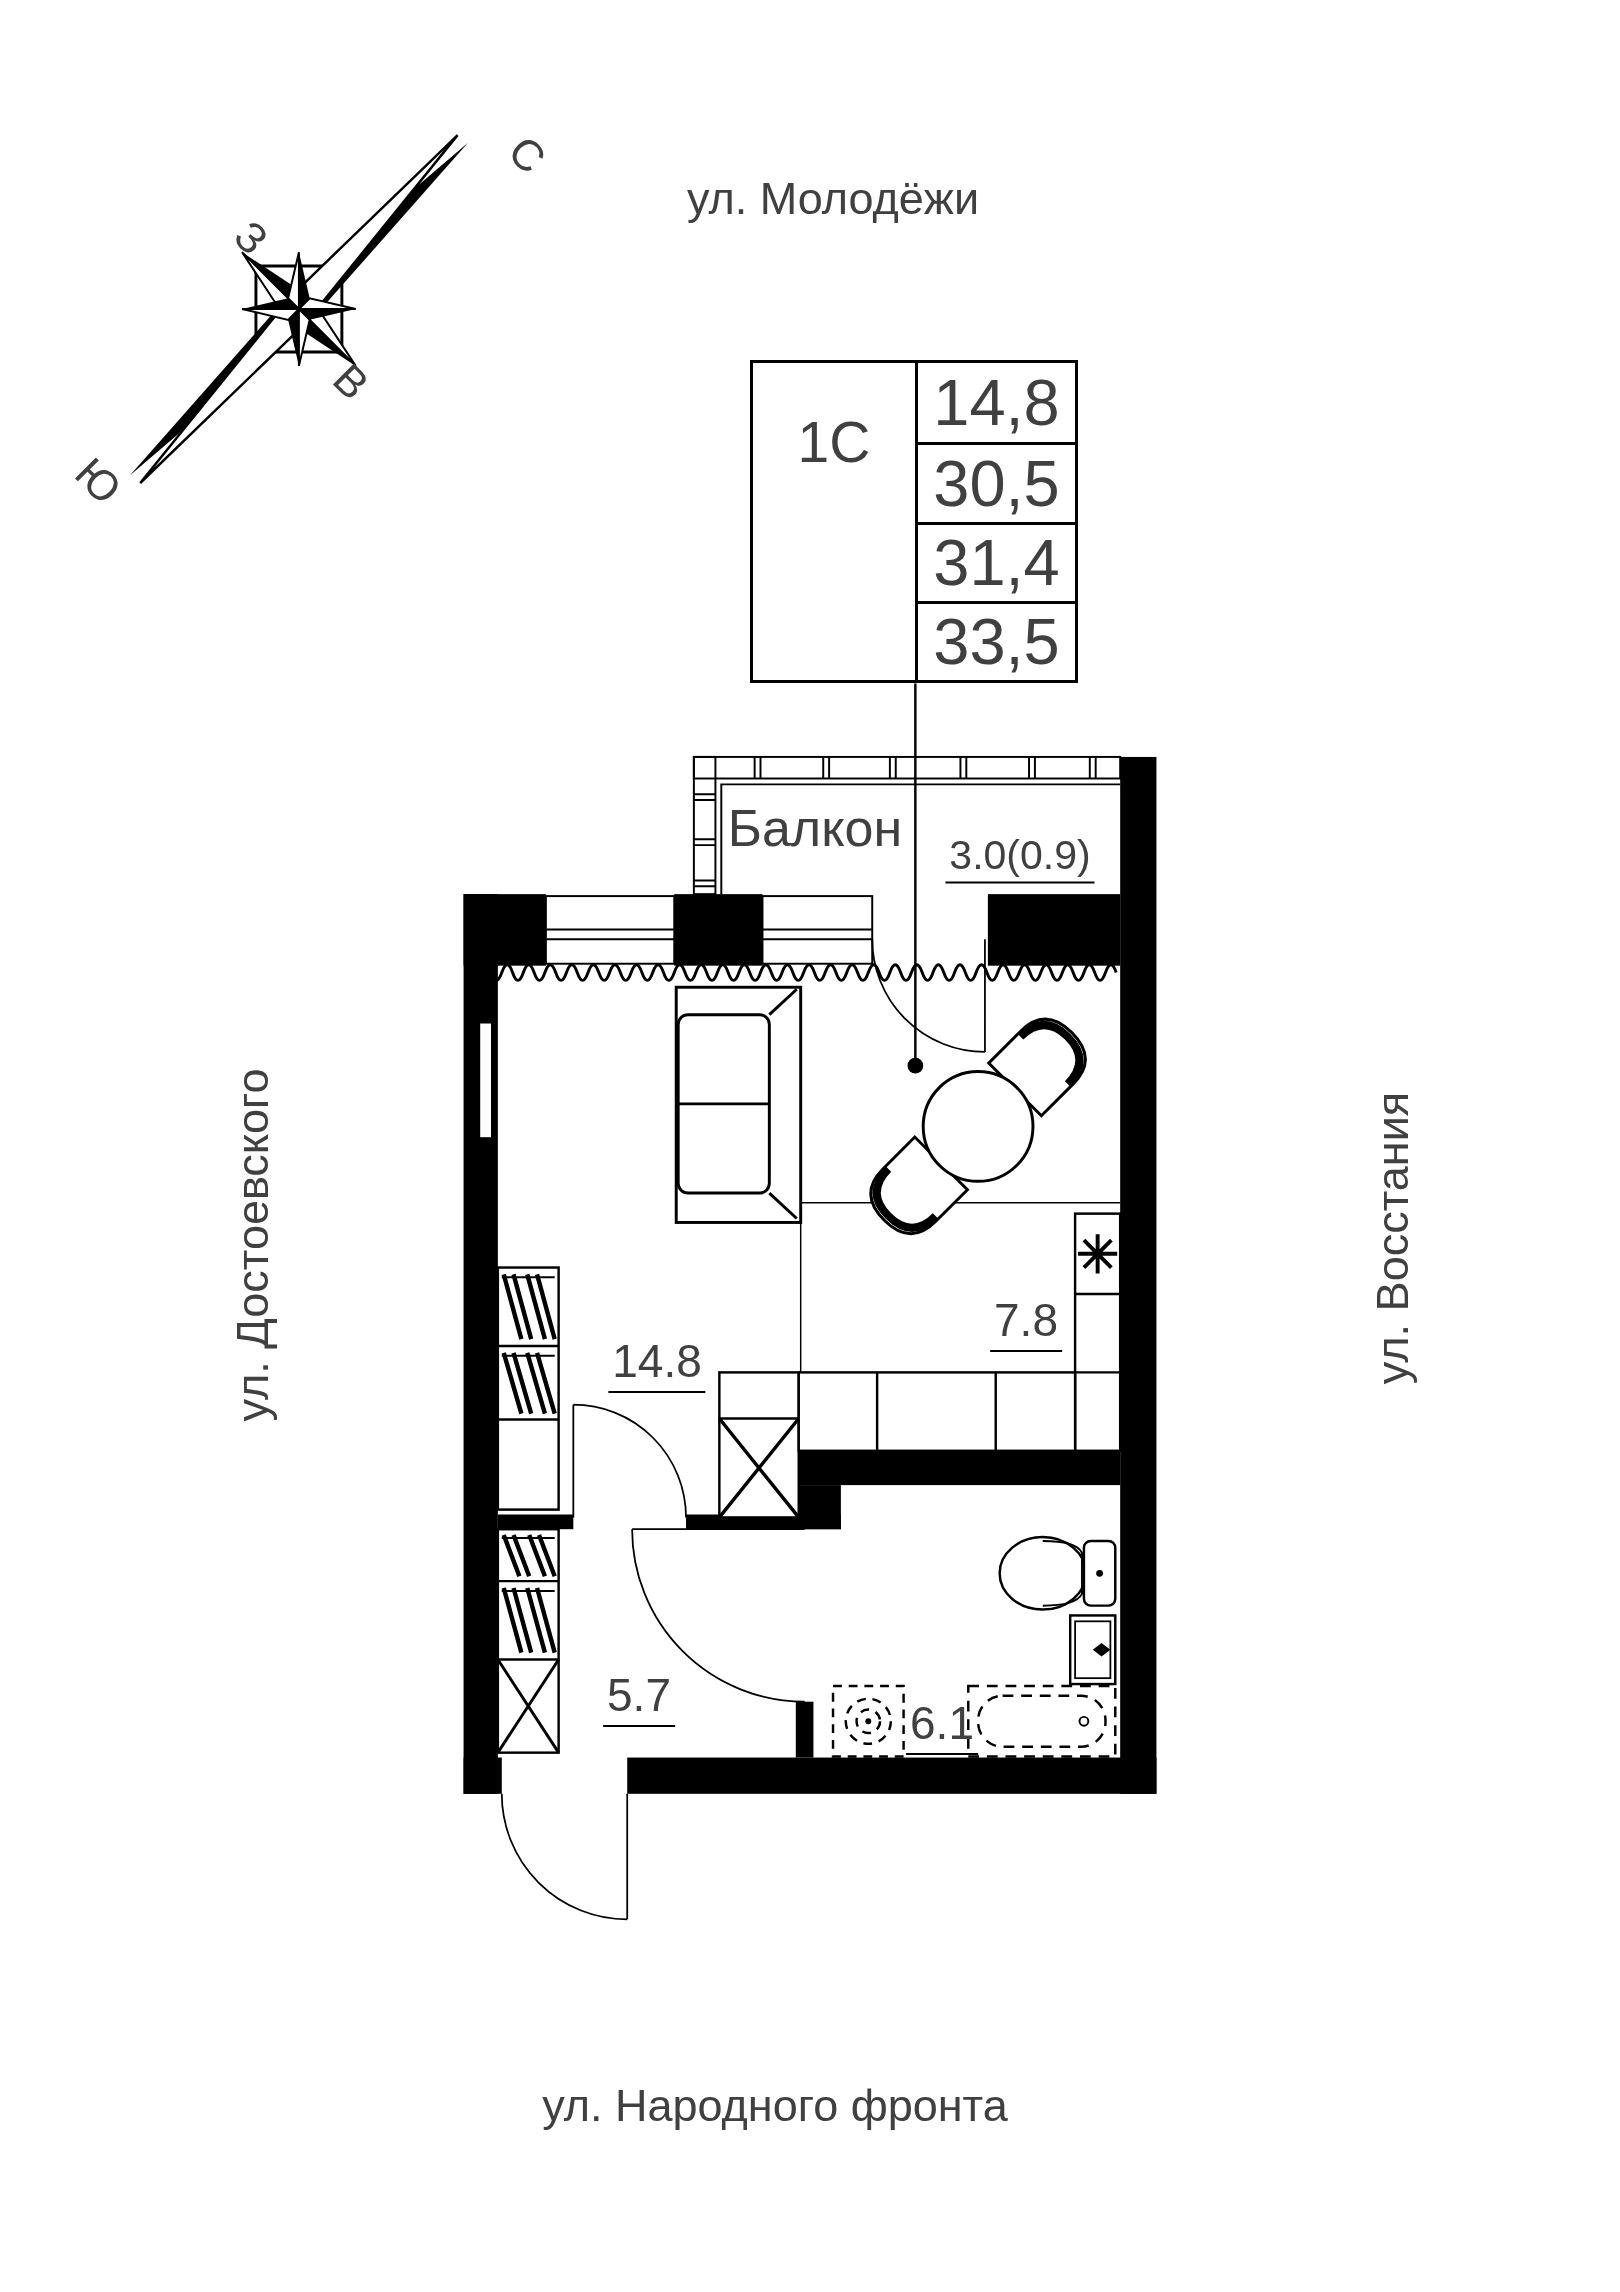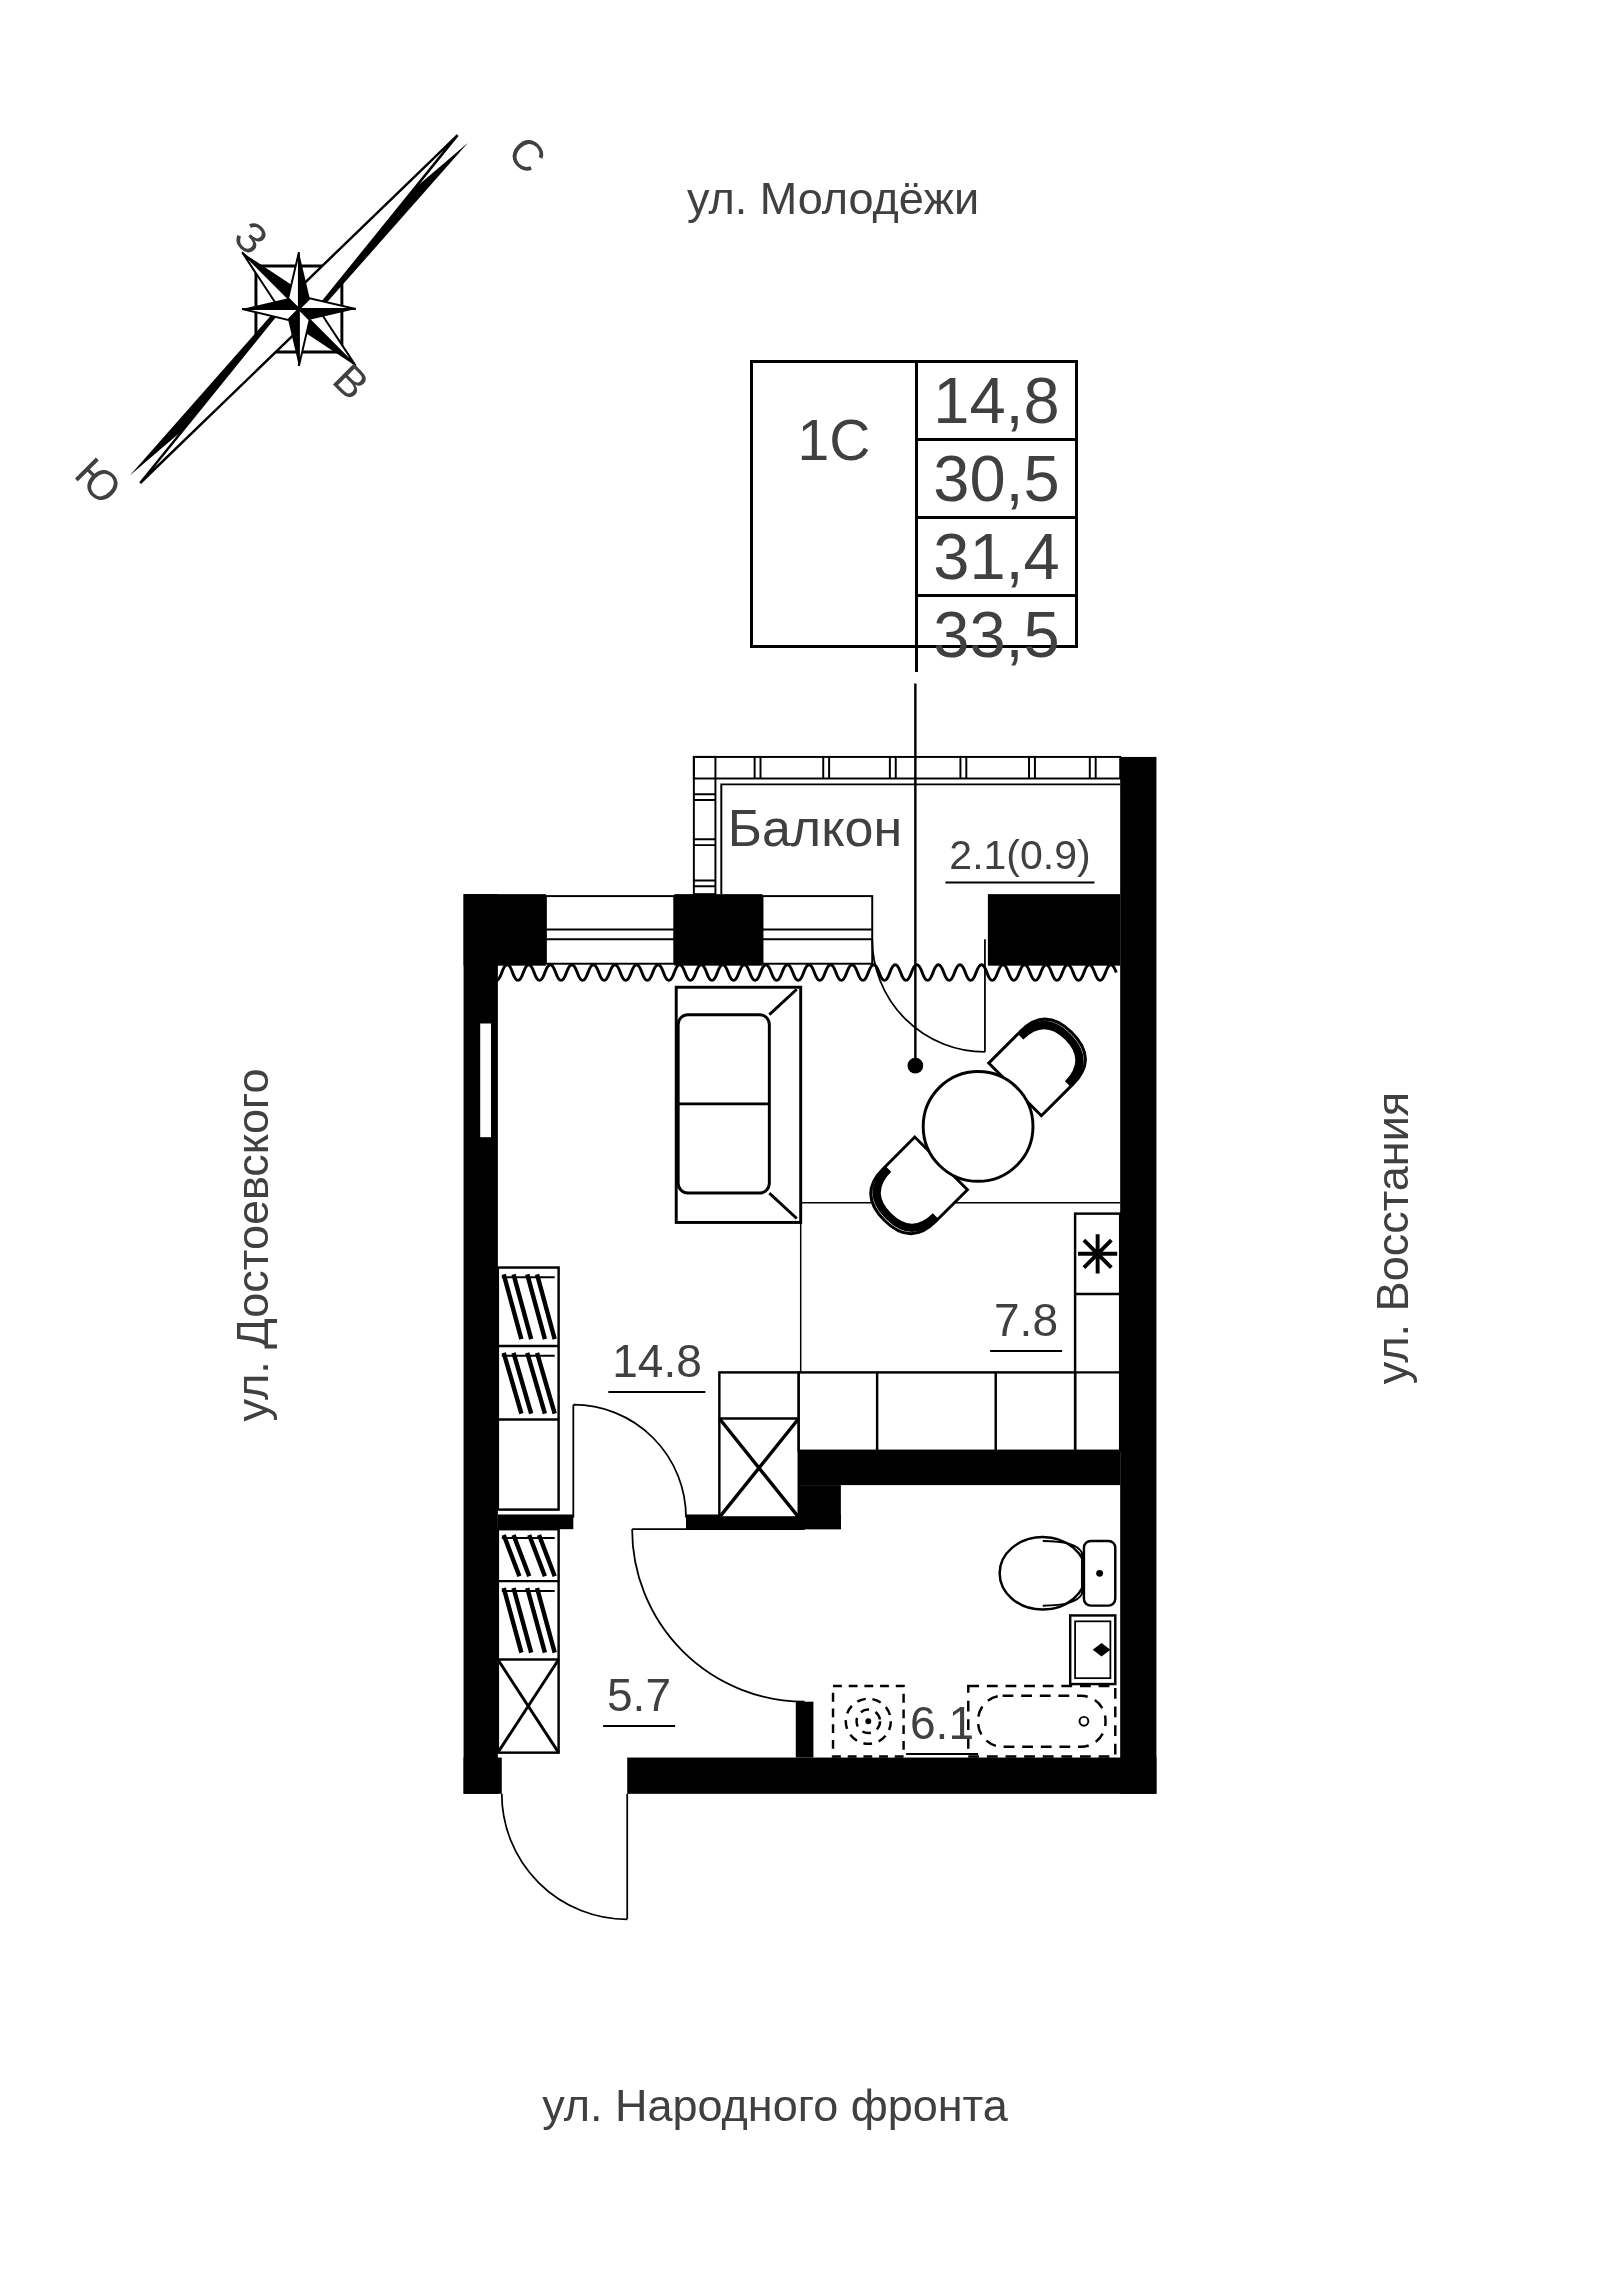--- a/index.html
+++ b/index.html
@@ -6,21 +6,21 @@
   .canvas{position:relative;width:1620px;height:2293px;background:#fff;overflow:hidden;
           font-family:"Liberation Sans",sans-serif;color:#404040}
   .plan-svg{position:absolute;left:0;top:0}
   .lbl{position:absolute;font-size:45px;white-space:nowrap;transform:translate(-50%,-50%)}
   .lbl.rot90{transform:translate(-50%,-50%) rotate(-90deg)}
   .lbl.rot45{transform:translate(-50%,-50%) rotate(45deg);font-size:43px}
   .room-lbl{position:absolute;font-size:46px;white-space:nowrap;transform:translate(-50%,-50%)}
   .area{border-bottom:2.9px solid #000;padding:0 3.9px 3.9px}
   .balc-name{position:absolute;font-size:52px;transform:translate(-50%,-50%)}
   .balc-area{position:absolute;font-size:41px;transform:translate(-50%,-50%)}
-  .unit-table{position:absolute;left:750px;top:360px;width:328px;height:288px;
+  .unit-table{position:absolute;left:750px;top:360px;width:328px;height:323px;
               border:3.9px solid #000;display:grid;grid-template-columns:162px 1fr;
               grid-template-rows:repeat(4,1fr);box-sizing:border-box;background:#fff}
   .ut-cell{display:flex;align-items:center;justify-content:center;font-size:57px;
            border-left:3.9px solid #000;border-top:3.9px solid #000}
   .ut-left{border-left:none;grid-column:1}
   .ut-t{grid-row:1/3;border-top:none}
   .ut-n{grid-row:3/5}
   .ut-v{grid-column:2;font-size:65px}
   .ut-v1{border-top:none}
 </style>
@@ -215,21 +215,21 @@
   <div class="unit-table">
     <div class="ut-cell ut-left ut-t">1С</div>
     <div class="ut-cell ut-v ut-v1">14,8</div>
     <div class="ut-cell ut-v">30,5</div>
     <div class="ut-cell ut-v">31,4</div>
     <div class="ut-cell ut-v">33,5</div>
   </div>
 
   <div class="balc-name" style="left:815px;top:828px">Балкон</div>
   <div class="balc-area" style="left:1020px;top:855px">
-    <span class="area">2.1(0.9)</span>
+    <span class="area">3.0(0.9)</span>
   </div>
 
   <div class="room-lbl" style="left:657px;top:1361px">
     <span class="area">14.8</span>
   </div>
   <div class="room-lbl" style="left:1026px;top:1320px">
     <span class="area">7.8</span>
   </div>
   <div class="room-lbl" style="left:639px;top:1695px">
     <span class="area">5.7</span>

